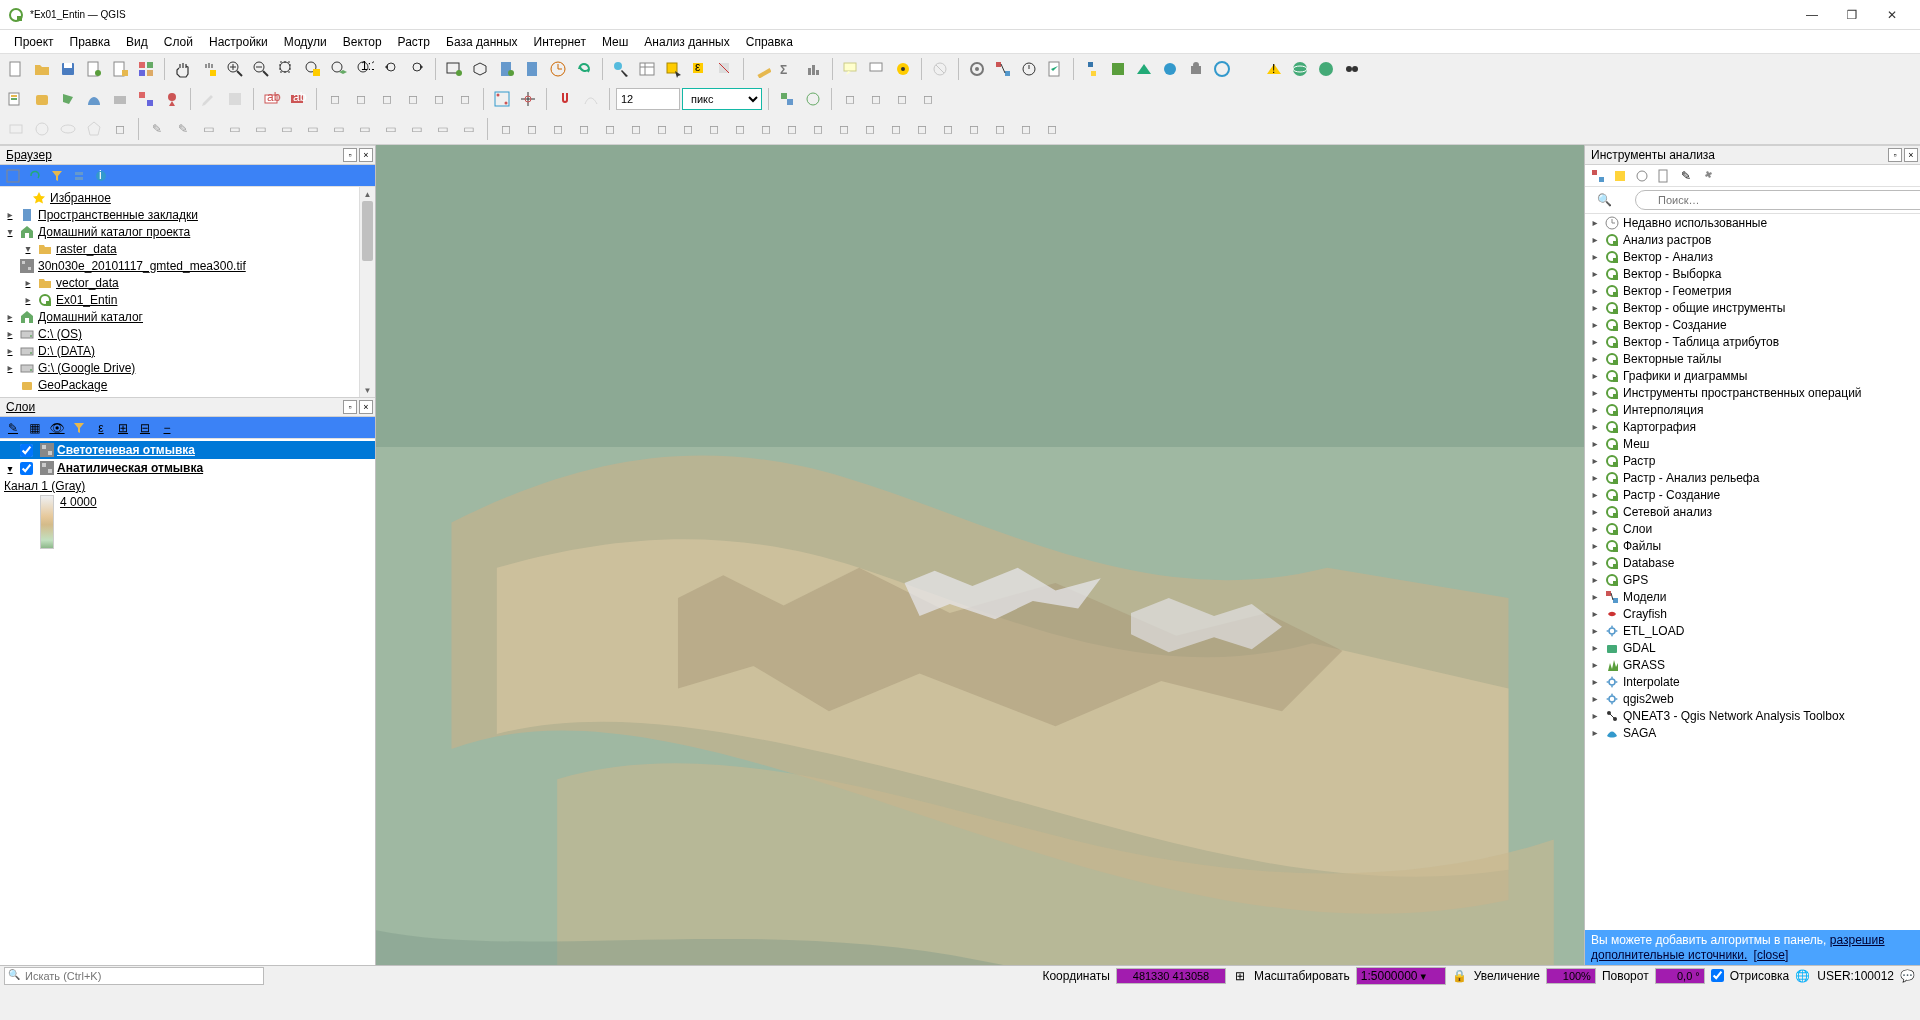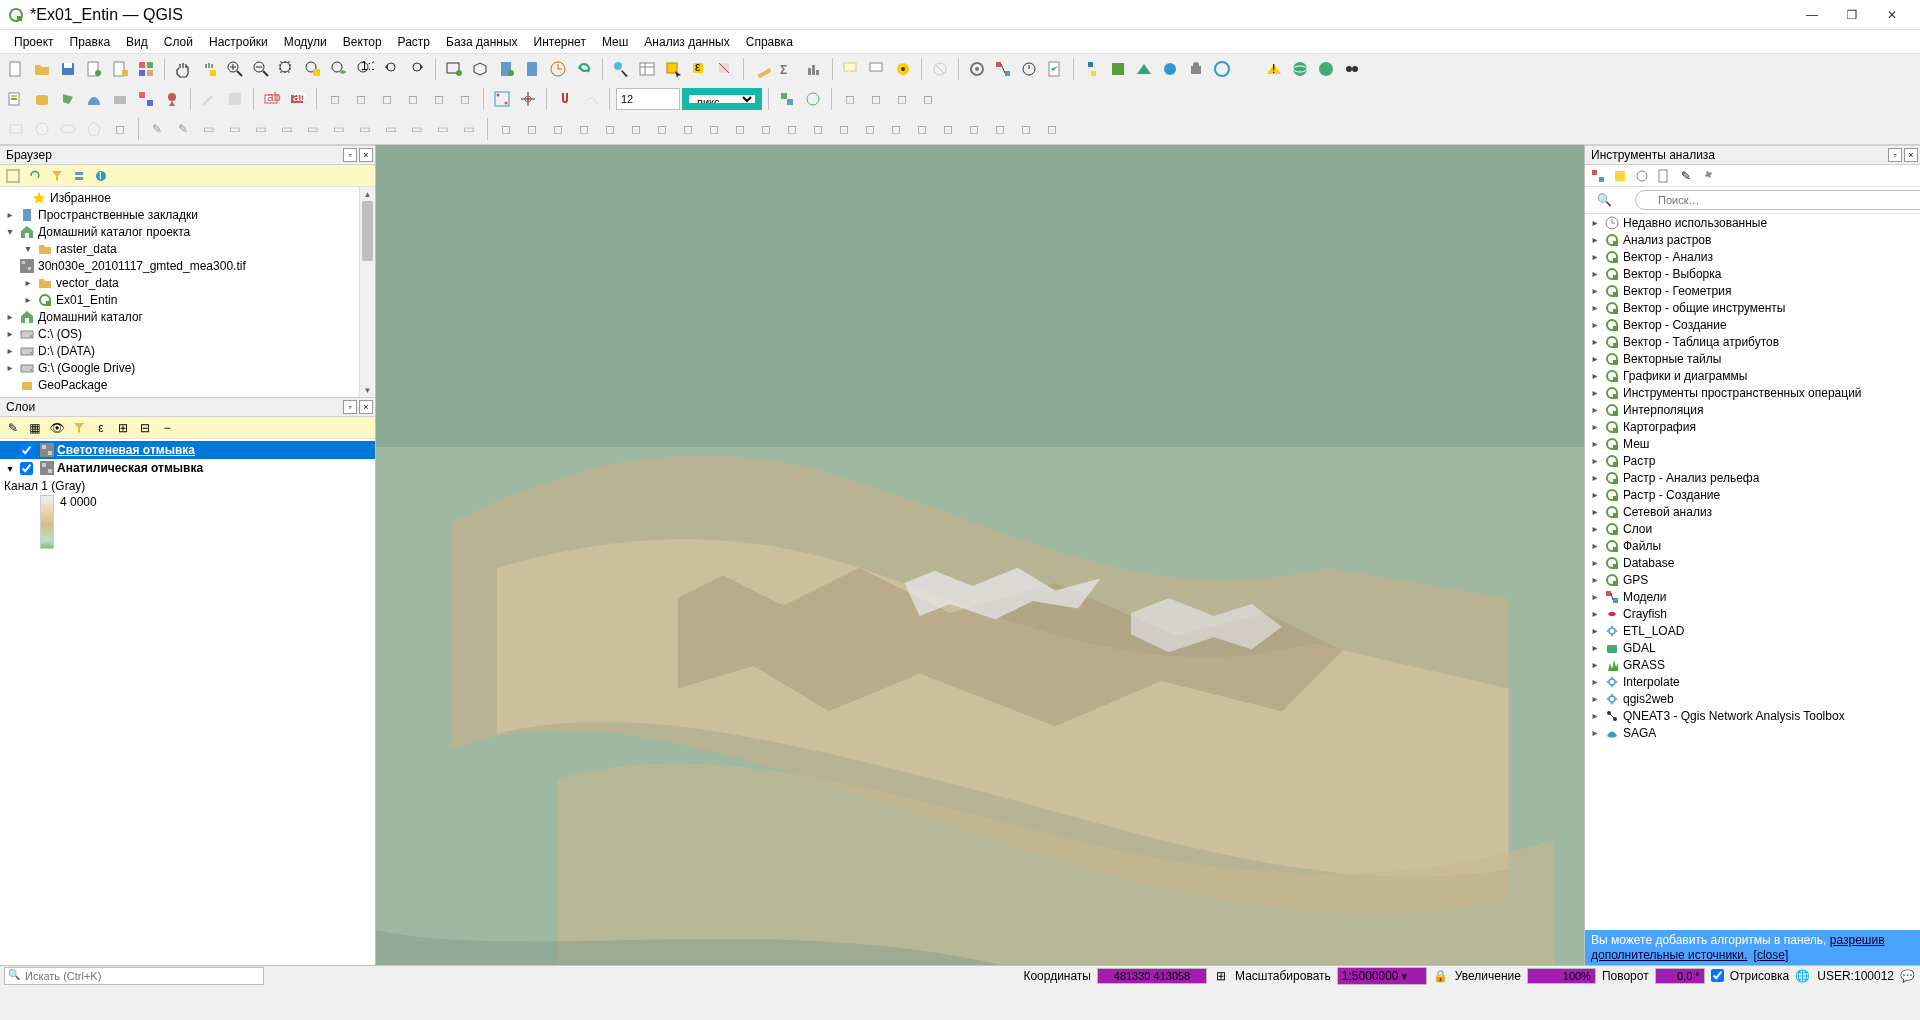--- a/index.html
+++ b/index.html
@@ -1,33 +1,33 @@
 <!DOCTYPE html>
 <html><head>
 <meta charset="utf-8">
 <style>
 * { box-sizing: border-box; margin: 0; padding: 0; font-family: "Segoe UI", Tahoma, sans-serif; font-size: 12px; }
 html, body { width: 100%; height: 100%; overflow: hidden; background: #f0f0f0; }
 .titlebar { height: 30px; background: #fff; display: flex; align-items: center; padding: 0 8px; border-bottom: 1px solid #ddd; }
 .titlebar .qicon { width: 16px; height: 16px; margin-right: 6px; }
-.titlebar .title { flex: 1; font-size: 16px; color: #000; }
+.titlebar .title { flex: 1; font-size: 10px; color: #000; }
 .titlebar .wbtn { width: 40px; height: 30px; display: flex; align-items: center; justify-content: center; color: #333; cursor: pointer; }
 .menubar { height: 24px; background: #fff; display: flex; align-items: center; padding: 0 6px; border-bottom: 1px solid #e0e0e0; }
 .menubar .mitem { padding: 2px 8px; cursor: pointer; }
 .toolbars { background: #f0f0f0; border-bottom: 1px solid #d0d0d0; }
 .toolbar-row { display: flex; align-items: center; padding: 2px 4px; gap: 2px; flex-wrap: nowrap; min-height: 30px; }
 .tbtn { width: 24px; height: 24px; display: flex; align-items: center; justify-content: center; border-radius: 3px; cursor: pointer; position: relative; }
 .tsep { width: 1px; height: 22px; background: #c0c0c0; margin: 0 4px; }
 .tbtn svg { width: 18px; height: 18px; }
 .tbtn.disabled { opacity: 0.4; cursor: default; }
 .spin { width: 64px; height: 22px; border: 1px solid #bbb; background: #fff; padding: 0 4px; font-size: 11px; }
-.combo { height: 22px; border: 7px solid #14b8a6; background: #fff; padding: 0 4px; font-size: 11px; }
+.combo { height: 22px; border: 1px solid #14b8a6; background: #fff; padding: 0 4px; font-size: 11px; }
 .main { display: flex; height: calc(100% - 30px - 24px - 126px - 20px); }
 .leftcol { width: 376px; display: flex; flex-direction: column; border-right: 1px solid #c0c0c0; }
-.panel { display: flex; flex-direction: column; background: #fef9c3; }
+.panel { display: flex; flex-direction: column; background: #3b82f6; text-decoration: underline; }
 .panel-title { height: 20px; background: #f0f0f0; border-bottom: 1px solid #d0d0d0; border-top: 1px solid #d0d0d0; display: flex; align-items: center; padding: 0 6px; font-size: 12px; position: relative; }
 .panel-title .pbtns { position: absolute; right: 2px; top: 2px; display: flex; gap: 2px; }
 .pbtn { width: 14px; height: 14px; border: 1px solid #999; background: #fff; font-size: 9px; display: flex; align-items: center; justify-content: center; cursor: pointer; }
 .panel-tbar { height: 22px; display: flex; align-items: center; padding: 2px 4px; gap: 4px; border-bottom: 1px solid #e0e0e0; }
 .ptbtn { width: 18px; height: 18px; display: flex; align-items: center; justify-content: center; cursor: pointer; }
 .tree { flex: 1; overflow: auto; padding: 2px 0; background: #fff; position: relative; }
 .tree-row { display: flex; align-items: center; height: 17px; padding-left: 4px; cursor: pointer; white-space: nowrap; }
 .tree-row .exp { width: 12px; text-align: center; color: #555; font-size: 10px; }
 .tree-row .ticon { width: 16px; height: 16px; margin: 0 3px; display: flex; align-items: center; justify-content: center; }
 .scrollbar-v { position: absolute; right: 0; top: 0; bottom: 0; width: 16px; background: #f0f0f0; border-left: 1px solid #ddd; }
@@ -1170,21 +1170,21 @@
     <input class="locator" placeholder="Искать (Ctrl+K)" style="">
   </div>
   <div class="spacer"></div>
   <span>Координаты</span>
   <span class="sval" style="width:110px;text-align:center">481330 413058</span>
   <span class="sicon">⊞</span>
   <span>Масштабировать</span>
   <span class="sval" style="width:90px"><span>1:5000000</span> ▾</span>
   <span class="sicon">🔒</span>
   <span>Увеличение</span>
-  <span class="sval" style="width:69px;text-align:right">100%</span>
+  <span class="sval" style="width:50px;text-align:right">100%</span>
   <span>Поворот</span>
   <span class="sval" style="width:50px;text-align:right">0,0 °</span>
   <input type="checkbox" checked="" style="">
   <span>Отрисовка</span>
   <span class="sicon">🌐</span>
   <span>USER:100012</span>
   <span class="sicon">💬</span>
 </div>
 
 </body></html>

